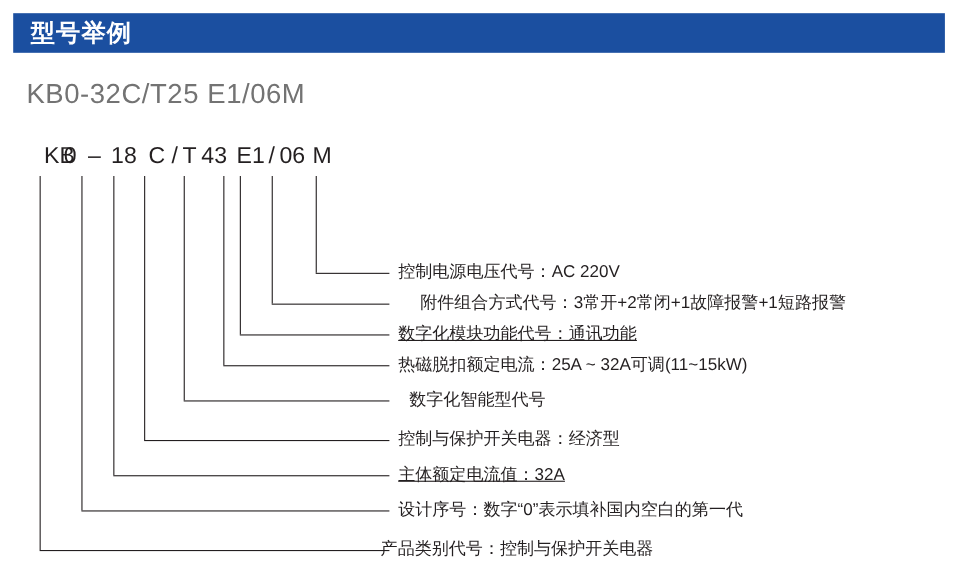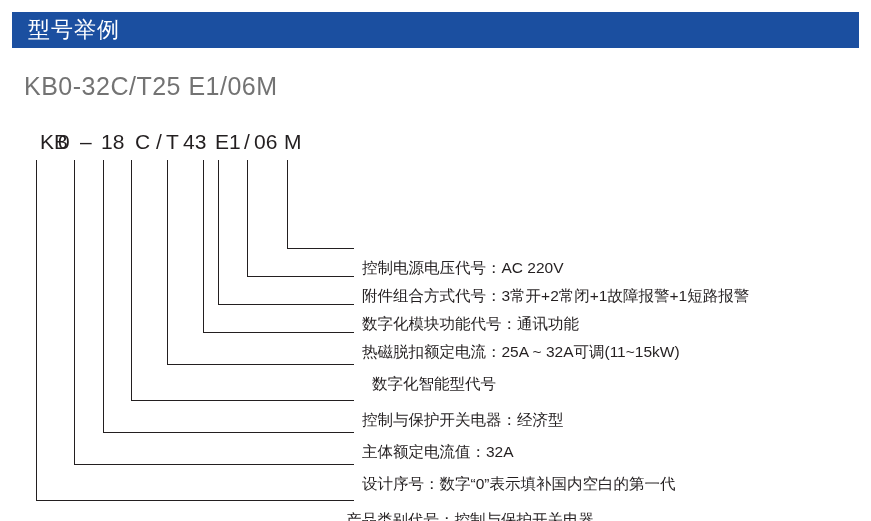--- a/index.html
+++ b/index.html
@@ -23,21 +23,21 @@
     top: 12px;
     width: 847px;
     height: 36px;
     background: #1b4fa0;
   }
   #header-title {
     position: absolute;
     left: 28px;
     top: 18px;
     font-size: 22px;
-    font-weight: normal;
+    font-weight: bold;
     color: #ffffff;
     letter-spacing: 1px;
     line-height: 24px;
     text-align: right;
   }
 
   
   #model-code {
     position: absolute;
     left: 24px;
@@ -77,21 +77,20 @@
     background: #231f20;
   }
 
   
   .callout {
     position: absolute;
     font-size: 15.5px;
     color: #231f20;
     line-height: 18px;
     white-space: nowrap;
-    margin-top: 20px;
   }
 </style>
 </head>
 <body>
 
 <div id="header-bar"></div>
 <div id="header-title">型号举例</div>
 
 <div id="model-code">KB0-32C/T25 E1/06M</div>
 
@@ -132,20 +131,20 @@
 <div class="vline" style="left:103px; top:160px; height:272px;"></div>
 <div class="hline" style="left:103px; top:432px; width:251px;"></div>
 
 <div class="vline" style="left:74px; top:160px; height:304px;"></div>
 <div class="hline" style="left:74px; top:464px; width:280px;"></div>
 
 <div class="vline" style="left:36px; top:160px; height:340px;"></div>
 <div class="hline" style="left:36px; top:500px; width:318px;"></div>
 
 <div class="callout" style="left:362px; top:239px;">控制电源电压代号：AC 220V</div>
-<div class="callout" style="left:350px; top:267px;padding-left:12px;">附件组合方式代号：3常开+2常闭+1故障报警+1短路报警</div>
-<div class="callout" style="left:362px; top:295px;">数字化模块功能代号：通讯功能</div>
+<div class="callout" style="left:370px; top:267px;padding-left:12px;">附件组合方式代号：3常开+2常闭+1故障报警+1短路报警</div>
+<div class="callout" style="left:362px; top:295px;text-decoration:underline;">数字化模块功能代号：通讯功能</div>
 <div class="callout" style="left:362px; top:323px;">热磁脱扣额定电流：25A ~ 32A可调(11~15kW)</div>
 <div class="callout" style="left:372px; top:355px;">数字化智能型代号</div>
 <div class="callout" style="left:362px; top:391px;">控制与保护开关电器：经济型</div>
-<div class="callout" style="left:362px; top:423px;">主体额定电流值：32A</div>
+<div class="callout" style="left:362px; top:423px;text-decoration:underline;">主体额定电流值：32A</div>
 <div class="callout" style="left:362px; top:455px;">设计序号：数字“0”表示填补国内空白的第一代</div>
 <div class="callout" style="left:346px; top:491px;">产品类别代号：控制与保护开关电器</div>
 
 </body></html>

